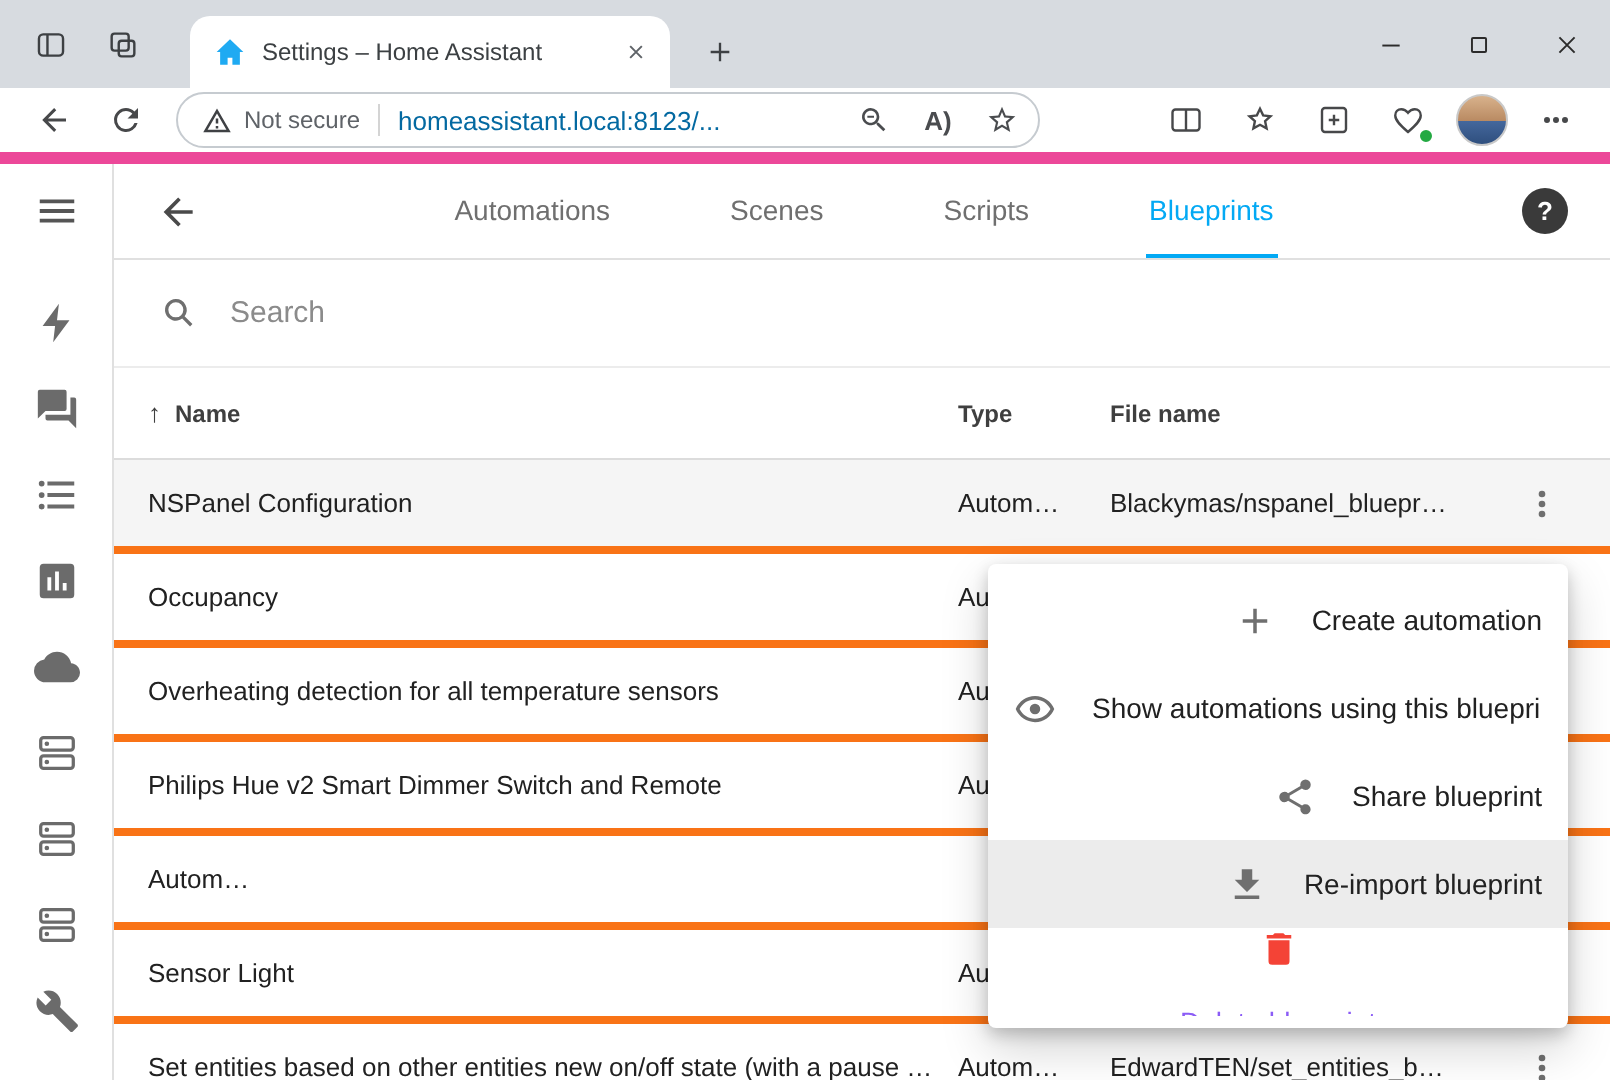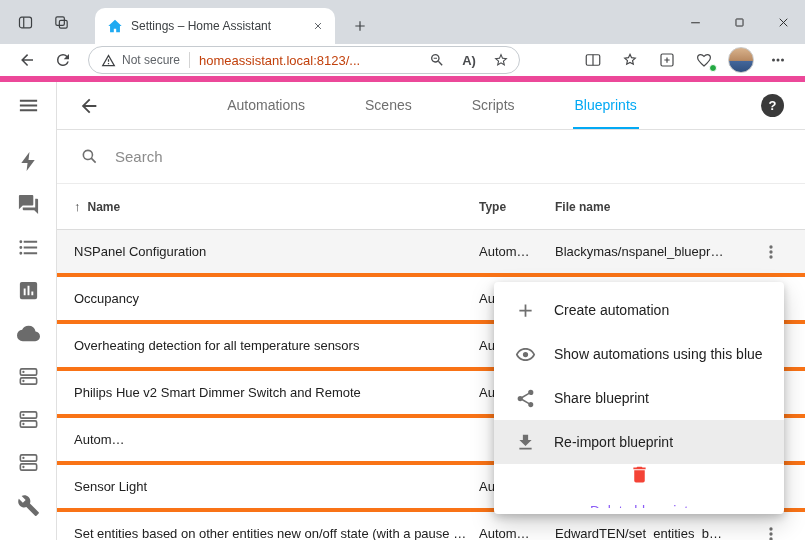--- a/index.html
+++ b/index.html
@@ -28,21 +28,21 @@
 
   
   .navbar{height:38px;background:#fff;border-bottom:6px solid #ec4899;display:flex;align-items:center;padding:0 10px;gap:2px;}
   .nav-btn{width:34px;height:32px;display:flex;align-items:center;justify-content:center;color:#47484a;border-radius:6px;}
   .nav-btn svg{width:18px;height:18px;}
   .addressbar{width:432px;height:28px;margin:0 6px;background:#fff;border:1px solid #c6cbd0;border-radius:15px;display:flex;align-items:center;gap:6px;padding:0 5px 0 12px;}
   .sec-icon{width:15px;height:15px;color:#3f4144;flex:none;}
   .sec-icon svg{width:15px;height:15px;}
   .sec-label{font-size:12px;color:#5f6368;white-space:nowrap;}
   .addr-sep{width:1px;height:16px;background:#d4d4d4;margin:0 3px;flex:none;}
-  .url-text{flex:1;font-size:13px;color:#c2410c;white-space:nowrap;overflow:hidden;}
+  .url-text{flex:1;font-size:13px;color:#0369a1;white-space:nowrap;overflow:hidden;}
   .addr-btn{width:26px;height:26px;display:flex;align-items:center;justify-content:center;color:#4a4c4f;border-radius:50%;flex:none;}
   .addr-btn svg{width:16px;height:16px;}
   .ra-glyph{font-size:13px;font-weight:bold;color:#4a4c4f;}
   .nav-right{margin-left:auto;display:flex;align-items:center;gap:3px;}
   .essentials-wrap{position:relative;}
   .status-dot{position:absolute;right:4px;bottom:4px;width:8px;height:8px;border-radius:50%;background:#23a942;border:1.5px solid #fff;}
   .avatar{width:26px;height:26px;border-radius:50%;margin:0 4px;background:linear-gradient(180deg,#d8b28c 0%,#b98a62 52%,#44679c 53%,#2f4f7e 100%);border:1px solid #c9c9c9;}
 
   
   .app{position:absolute;top:82px;left:0;right:0;bottom:0;display:flex;background:#fff;}
@@ -76,21 +76,21 @@
   .sort-arrow{font-size:13px;color:#3f3f3f;}
   .trow{height:47px;border-bottom:4px solid #f97316;font-size:13px;color:#212121;}
   .trow.selected{background:#f5f5f5;}
   .cell{white-space:nowrap;overflow:hidden;text-overflow:ellipsis;padding-right:12px;}
   .row-menu-btn{width:30px;height:30px;color:#6f6f6f;justify-self:center;display:flex;align-items:center;justify-content:center;}
   .row-menu-btn svg{width:20px;height:20px;}
 
   
   .ctx-menu{position:absolute;left:437px;top:200px;width:290px;background:#fff;border-radius:4px;padding:6px 0;z-index:10;
             box-shadow:0 3px 8px rgba(0,0,0,.2),0 10px 24px rgba(0,0,0,.18);}
-  .ctx-item{display:flex;align-items:center;gap:18px;height:44px;padding:0 21px;font-size:14px;color:#212121;}
+  .ctx-item{display:flex;align-items:center;gap:18px;height:44px;padding:0 13px;font-size:14px;color:#212121;justify-content:flex-end;}
   .ctx-item .mi{width:21px;height:21px;color:#6f6f6f;flex:none;}
   .ctx-item .mi svg{width:21px;height:21px;}
   .ctx-item.hovered{background:#ececec;}
   .ctx-item.danger{color:#8b5cf6;flex-direction:column;}
   .ctx-item.danger .mi{color:#f44336;}
   .ctx-label{white-space:nowrap;overflow:hidden;}
 </style>
 </head>
 <body>
 

